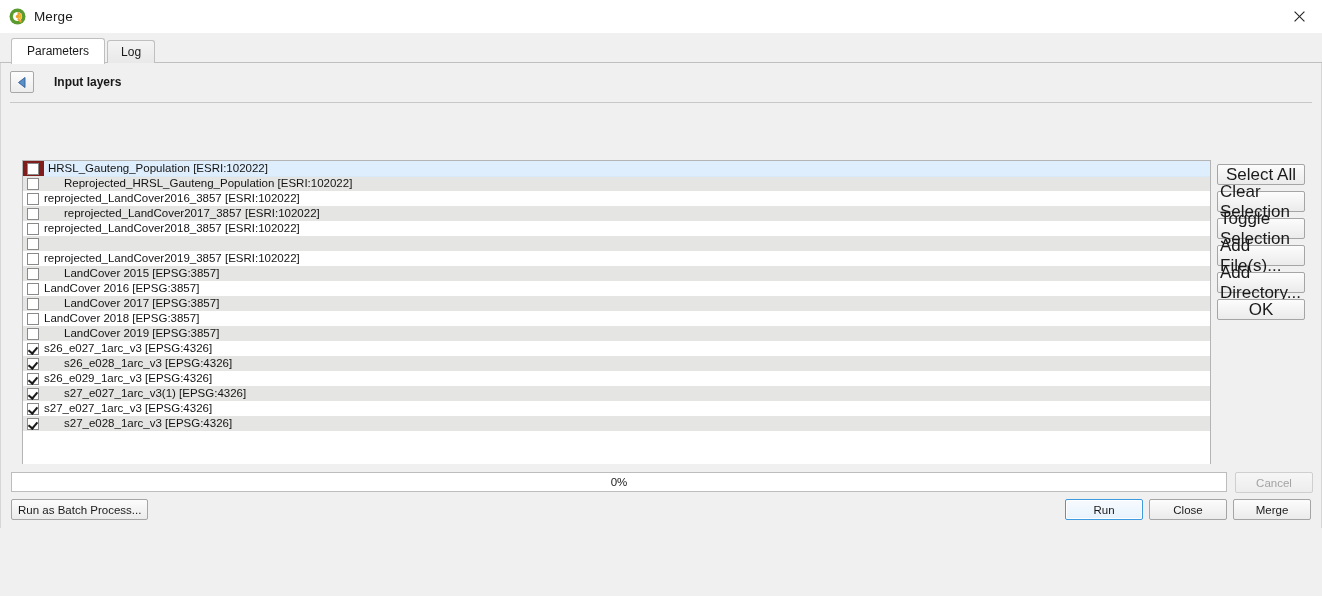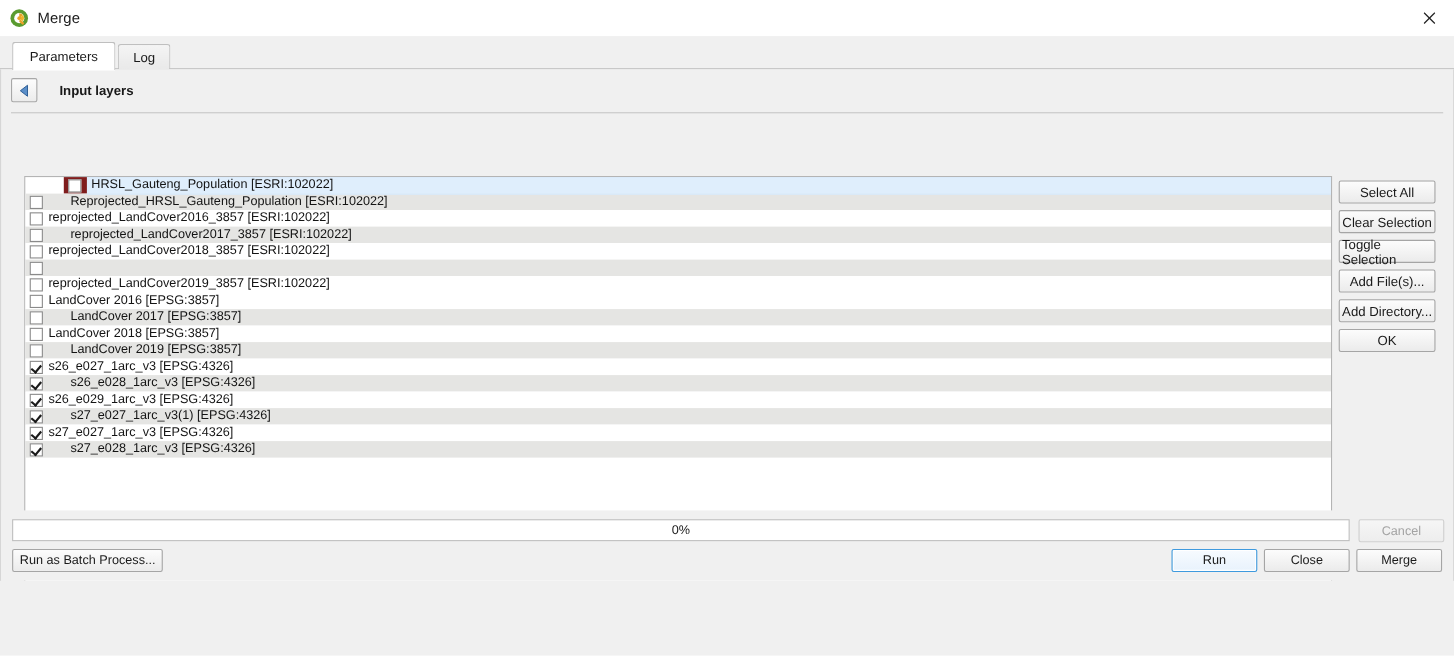--- a/index.html
+++ b/index.html
@@ -148,21 +148,20 @@
     padding-left: 4px;
     font-size: 11.5px;
     line-height: 15px;
     white-space: nowrap;
     cursor: pointer;
   }
   .layer-row.odd  { background: #e5e5e3; gap: 20px; }
   .layer-row.even { background: #ffffff; }
   .layer-row.selected {
     background: #7f1d1d;
-    margin-left: 35px;
   }
   .layer-row.selected .layer-label {
     background: #dfeefc;
     border-top: 1px solid #b5d5f0;
     border-bottom: 1px solid #d8e9f8;
     margin-left: 0;
     padding-left: 4px;
     flex: 1 1 auto;
   }
   .chk {
@@ -196,21 +195,21 @@
     left: 1216px; top: 101px;
     width: 88px;
     display: flex; flex-direction: column;
     gap: 6px;
   }
   .side-btn {
     height: 21px;
     border: 1px solid #a5a5a5;
     border-radius: 2px;
     background: linear-gradient(180deg,#fcfcfc 0%,#ebebeb 100%);
-    font-size: 12px;
+    font-size: 17px;
     color: #1a1a1a;
     display: flex; align-items: center; justify-content: center;
     cursor: pointer;
     font-family: "Liberation Sans", sans-serif;
     padding: 0 2px;
   }
 
   
   #footer-sep {
     position: absolute;
@@ -361,20 +360,24 @@
             <span class="chk"></span>
             <span class="layer-label">reprojected_LandCover2018_3857 [ESRI:102022]</span>
           </div>
           <div class="layer-row odd">
             <span class="chk"></span>
           </div>
           <div class="layer-row even">
             <span class="chk"></span>
             <span class="layer-label">reprojected_LandCover2019_3857 [ESRI:102022]</span>
           </div>
+          <div class="layer-row odd">
+            <span class="chk"></span>
+            <span class="layer-label">LandCover 2015 [EPSG:3857]</span>
+          </div>
           <div class="layer-row even">
             <span class="chk"></span>
             <span class="layer-label">LandCover 2016 [EPSG:3857]</span>
           </div>
           <div class="layer-row odd">
             <span class="chk"></span>
             <span class="layer-label">LandCover 2017 [EPSG:3857]</span>
           </div>
           <div class="layer-row even">
             <span class="chk"></span>

